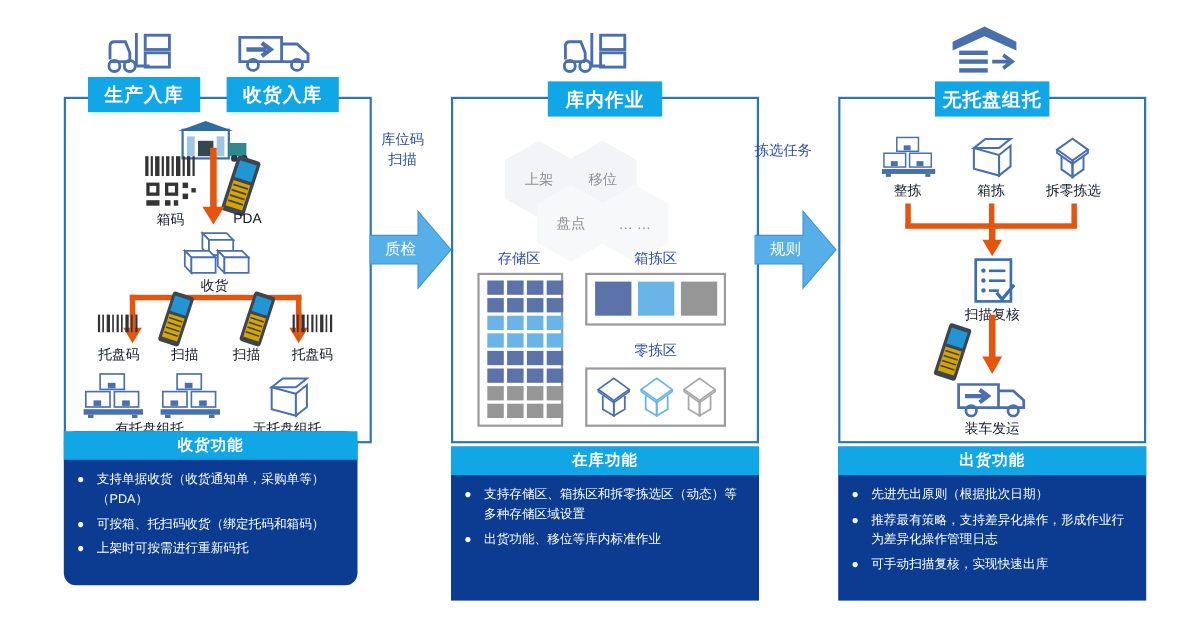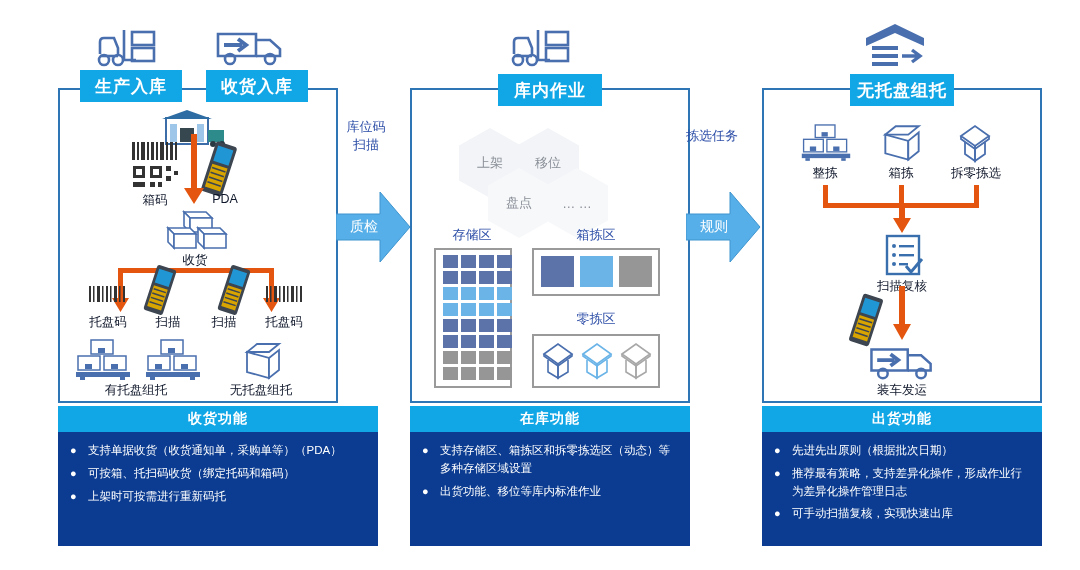--- a/index.html
+++ b/index.html
@@ -252,21 +252,21 @@
 
   <svg style="position:absolute;left:237px;top:342px;" width="48" height="38" viewBox="0 0 48 38">
     <g fill="#fff" stroke="#4A6FAE" stroke-width="1.8">
       <path d="M10 10 L32 10 L42 2 L20 2 Z"></path>
       <path d="M10 10 L10 30 L32 36 L32 16 Z"></path>
       <path d="M32 16 L42 8 L42 28 L32 36 Z"></path>
     </g>
   </svg>
   <div class="lbl c" style="left:261px;top:382px;">无托盘组托</div>
 
-  <div class="funcbox" style="left:58px;top:406px;width:320px;height:140px;">
+  <div class="funcbox" style="left:58px;top:392px;width:267px;height:140px;border-radius:11px;">
     <div class="funchead">收货功能</div>
     <div class="bullets">
       <div class="bullet">
         <span class="dot">●</span>
         <span class="txt">支持单据收货（收货通知单，采购单等）（PDA）</span>
       </div>
       <div class="bullet">
         <span class="dot">●</span>
         <span class="txt">可按箱、托扫码收货（绑定托码和箱码）</span>
       </div>
@@ -383,21 +383,21 @@
         <span class="txt">支持存储区、箱拣区和拆零拣选区（动态）等多种存储区域设置</span>
       </div>
       <div class="bullet">
         <span class="dot">●</span>
         <span class="txt">出货功能、移位等库内标准作业</span>
       </div>
     </div>
   </div>
 
   <div class="connlbl" style="left:712px;top:128px;"></div>
-  <div class="connlbl" style="left:712px;top:128px;font-family:Liberation Mono, monospace;">拣选任务</div>
+  <div class="connlbl" style="left:712px;top:128px;">拣选任务</div>
   <svg class="conn" style="left:686px;top:186px;" width="76" height="82" viewBox="0 0 76 82">
     <path d="M0 28 L44 28 L44 6 L74 41 L44 76 L44 54 L0 54 Z" fill="#56AFE8" stroke="#3E94CE" stroke-width="1"></path>
   </svg>
   <div class="arrowtext" style="left:714px;top:227px;">规则</div>
 
   <svg class="topicon" style="left:862px;top:20px;" width="66" height="52" viewBox="0 0 66 52">
     <path d="M4 18 L33 4 L62 18 L62 26 L33 13 L4 26 Z" fill="#4A6FAE"></path>
     <g fill="#4A6FAE">
       <rect x="10" y="26" width="26" height="4"></rect>
       <rect x="10" y="34" width="26" height="4"></rect>

